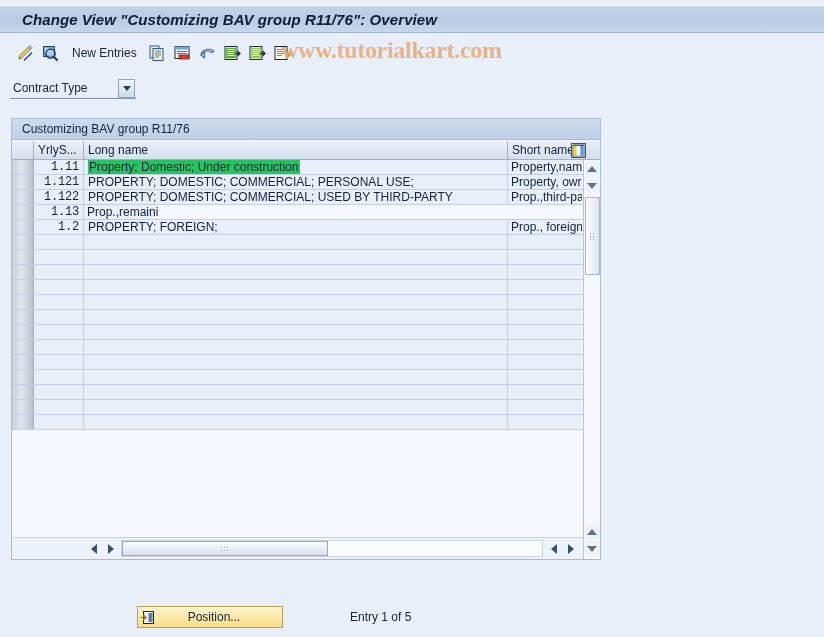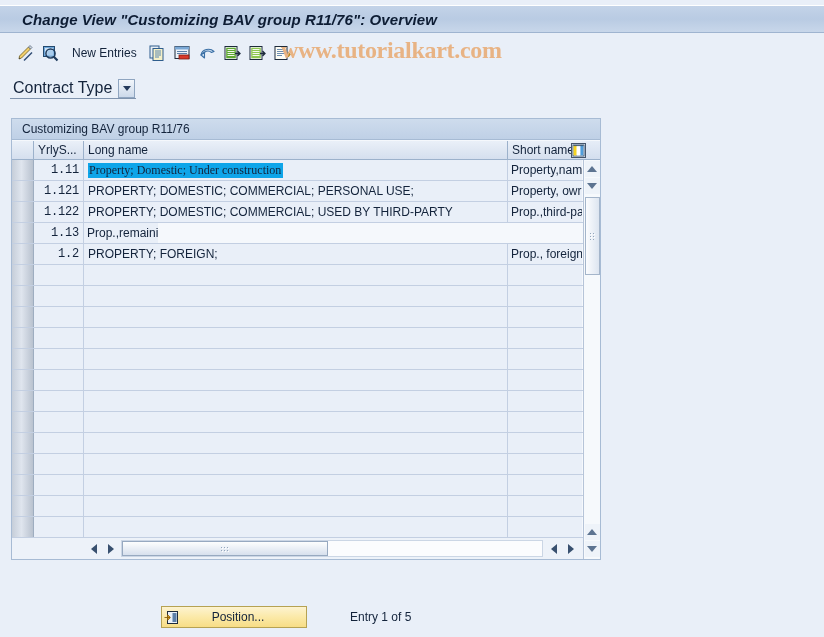--- a/index.html
+++ b/index.html
@@ -90,21 +90,21 @@
     cursor: pointer;
   }
   .ctype-wrap.flat {
     background: #e9eff8;
     border: none;
     border-bottom: 1px solid #7f93ad;
   }
   .ctype-text {
     flex: 1;
     padding-left: 3px;
-    font-size: 16px;
+    font-size: 12px;
     color: #13233b;
     white-space: nowrap;
   }
   .ctype-btn {
     width: 17px; height: 19px;
     background: linear-gradient(to bottom, #f2f6fb, #ccd9ea);
     border: 1px solid #8fa5c0;
     box-sizing: border-box;
     display: flex;
     align-items: center;
@@ -190,21 +190,21 @@
   
   .rows {
     position: absolute;
     left: 0; top: 19px;
     width: 588px;
     height: 381px;
     overflow: hidden;
   }
   .row {
     display: flex;
-    height: 21px;
+    height: 15px;
     box-sizing: border-box;
     border-bottom: 1px solid #c3cfe2;
   }
   .cell {
     box-sizing: border-box;
     border-right: 1px solid #c3cfe2;
     display: flex;
     align-items: center;
     font-size: 12px;
     color: #13233b;
@@ -223,24 +223,23 @@
     justify-content: flex-end;
     padding-right: 4px;
     font-family: "Liberation Mono", monospace;
     font-size: 12px;
     letter-spacing: -0.2px;
   }
   .c-long  { width: 424px; padding-left: 4px; }
   .c-short { width: 74px; padding-left: 3px; border-right: none; }
 
   .sel-text {
-    background: #0ea5e9;
+    background: #22c55e;
     padding: 1px 2px 1px 1px;
     line-height: 13px;
-    font-family: Liberation Serif, serif;
   }
 
   
   .vscroll {
     position: absolute;
     right: 0; top: 19px;
     width: 17px;
     height: 381px;
     background: #f6f9fc;
     border-left: 1px solid #b6c4d8;
@@ -366,21 +365,20 @@
   .pos-btn {
     position: absolute;
     left: 137px; top: 606px;
     width: 146px; height: 22px;
     background: linear-gradient(to bottom, #fdf3d0 0%, #fbe9a8 50%, #f7dd86 100%);
     border: 1px solid #b6a253;
     box-sizing: border-box;
     display: flex;
     align-items: center;
     cursor: pointer;
-    margin-left: 24px;
   }
   .pos-btn-icon {
     width: 17px; height: 17px;
     margin-left: 1px;
     display: flex;
     align-items: center;
     justify-content: center;
   }
   .pos-btn-label {
     flex: 1;

